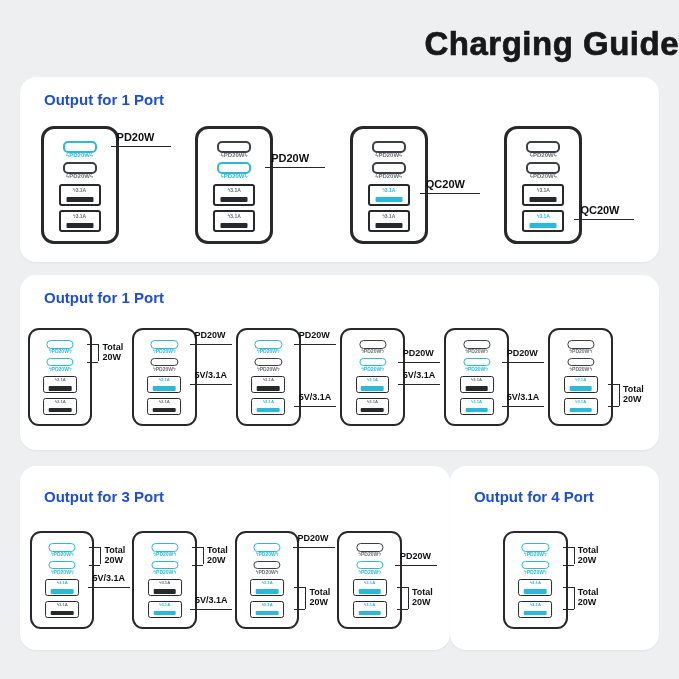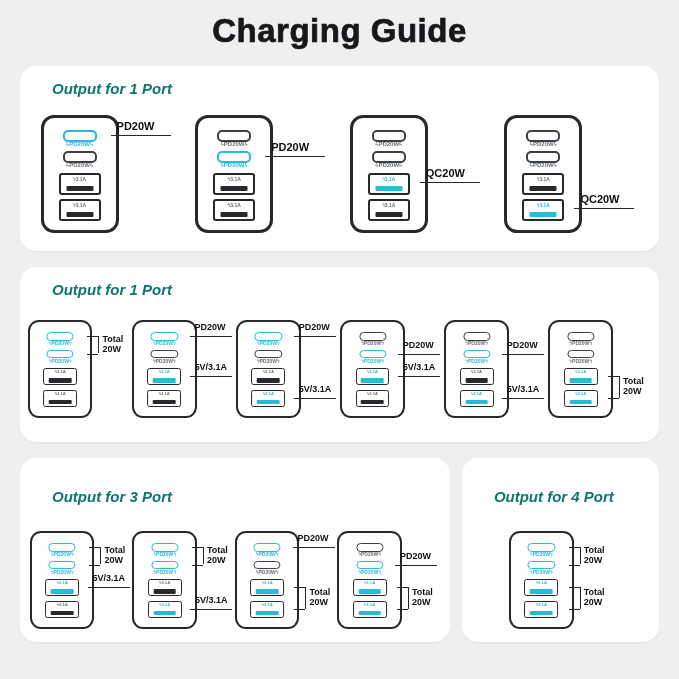--- a/index.html
+++ b/index.html
@@ -1,24 +1,24 @@
 <!DOCTYPE html>
 <html><head>
 <meta charset="utf-8">
 <style>
   html,body { margin:0; padding:0; background:#e9ebee; font-family:"Liberation Sans", sans-serif; }
   .page { position:relative; width:679px; height:679px; background:#edeff1; overflow:hidden; margin:0 auto; }
-  .header { text-align:center; padding-top:12px; }
+  .header { text-align:right; padding-top:25px; }
   .title { font-size:33px; font-weight:900; color:#17181a; margin:0; letter-spacing:.5px; -webkit-text-stroke:.7px #17181a; }
   .subtitle { font-size:19px; color:#212224; margin-top:8px; }
   .panel { background:#ffffff; border-radius:16px; box-shadow:0 1px 2px rgba(0,0,0,.05); }
-  .panel-heading { font-size:15px; font-weight:700; color:#0f766e; margin:16px; padding:14px 0 0 16px;font-style:italic; }
+  .panel-heading { font-size:15px; font-weight:700; color:#1d4ed8; margin:8px; padding:14px 0 0 16px; }
   .panel-1 { margin:14px 20px 0; height:185px; }
   .panel-2 { margin:13px 20px 0; height:175px; }
-  .bottom-row { display:flex; margin:16px 20px 0; gap:12px;border-radius:17px; }
+  .bottom-row { display:flex; margin:16px 20px 0; gap:0;border-radius:17px; }
   .panel-3 { width:435px; height:184px; }
   .panel-4 { width:224px; height:184px; }
   .charger-row { display:flex; align-items:flex-start; }
   .row-1 { margin-top:18px; justify-content:space-evenly; }
   .row-2 { margin-top:22px; justify-content:space-between; padding:0 8px; }
   .row-3 { margin-top:26px; justify-content:space-between; padding:0 10px; }
   .row-4 { margin-top:26px; justify-content:center; }
 </style>
 </head>
 <body>

